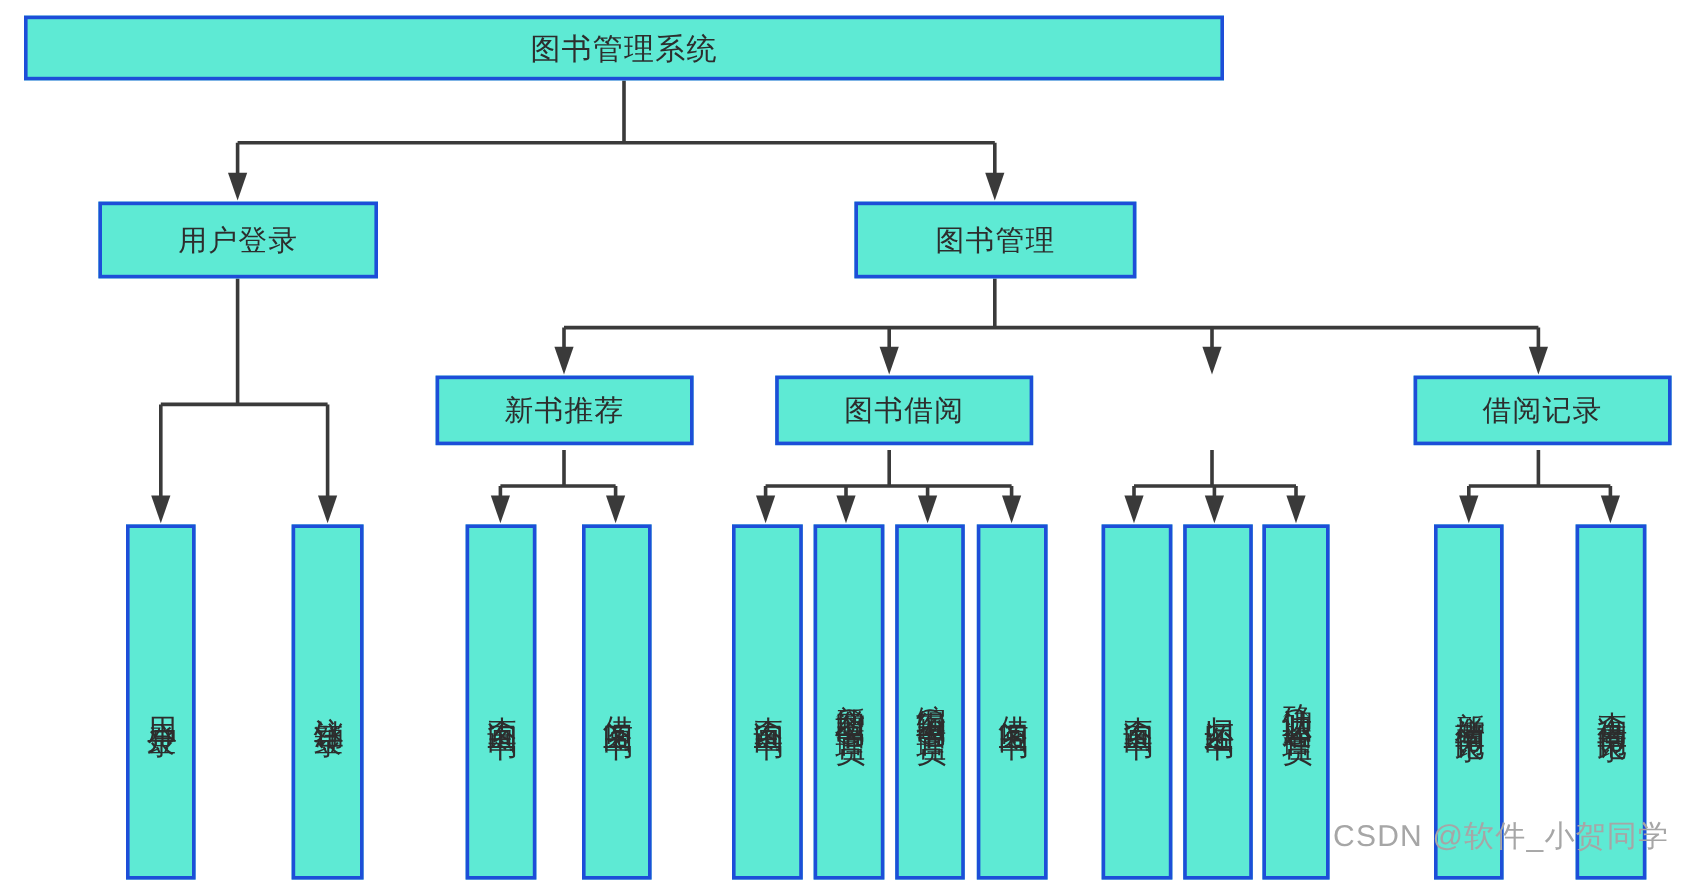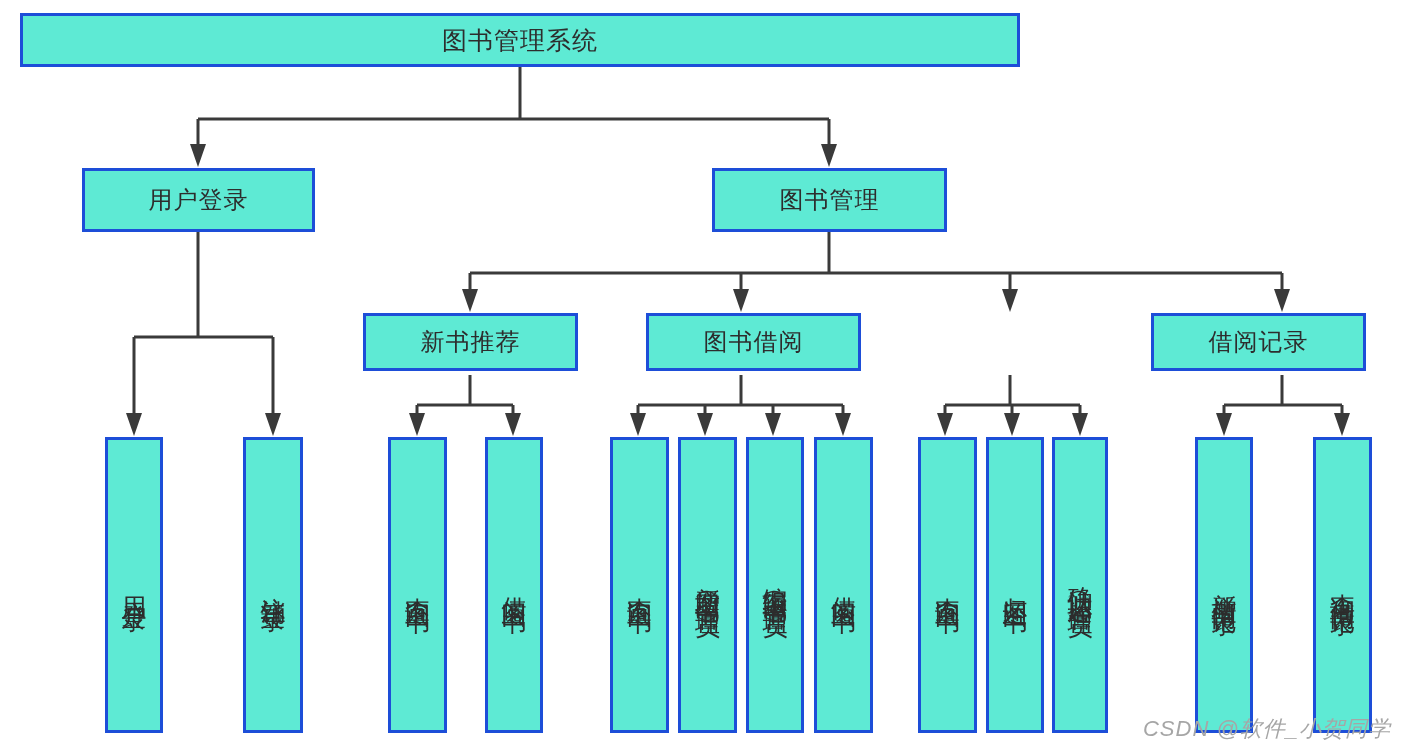--- a/index.html
+++ b/index.html
@@ -33,44 +33,43 @@
     writing-mode: vertical-rl;
     text-orientation: mixed;
     letter-spacing: 4px;
     font-size: 25px;
     line-height: 1;
   }
   .root  { left: 20px;  top: 13px;  width: 1000px; height: 54px; font-size: 25px; }
   .lvl1a { left: 82px;  top: 168px; width: 233px;  height: 64px; }
   .lvl1b { left: 712px; top: 168px; width: 235px;  height: 64px; }
   .lvl2  { top: 313px; height: 58px; width: 215px; }
-  .l2a { left: 363px; }  .l2b { left: 633px; margin-left: 13px; }  .l2c { left: 903px; }  .l2d { left: 1151px; }
+  .l2a { left: 363px; }  .l2b { left: 633px; margin-left: 13px; }  .l2c { left: 903px; }  .l2d { left: 1178px; }
   .leaf { top: 437px; height: 296px; }
   .f01 { left: 105px;  width: 58px; }
   .f02 { left: 243px;  width: 60px; }
   .f03 { left: 388px;  width: 59px; }
   .f04 { left: 485px;  width: 58px; }
   .f05 { left: 610px;  width: 59px; }
   .f06 { left: 678px;  width: 59px; }
   .f07 { left: 746px;  width: 58px; }
   .f08 { left: 814px;  width: 59px; }
   .f09 { left: 918px;  width: 59px; }
   .f10 { left: 986px;  width: 58px; }
   .f11 { left: 1052px; width: 56px; }
   .f12 { left: 1195px; width: 58px; }
   .f13 { left: 1313px; width: 59px; }
   .watermark {
     position: absolute;
     right: 14px;
-    top: 714px;
-    font-size: 22px;
+    top: 680px;
+    font-size: 25px;
     color: #a6a6a6;
     letter-spacing: 1px;
     white-space: nowrap;
-    font-style: italic;
   }
 </style>
 </head>
 <body>
 
 <div id="stage">
 
   <svg id="connectors" viewBox="0 0 1405 747" xmlns="http://www.w3.org/2000/svg">
     <g stroke="#3a3a3a" stroke-width="3" fill="none">
 

